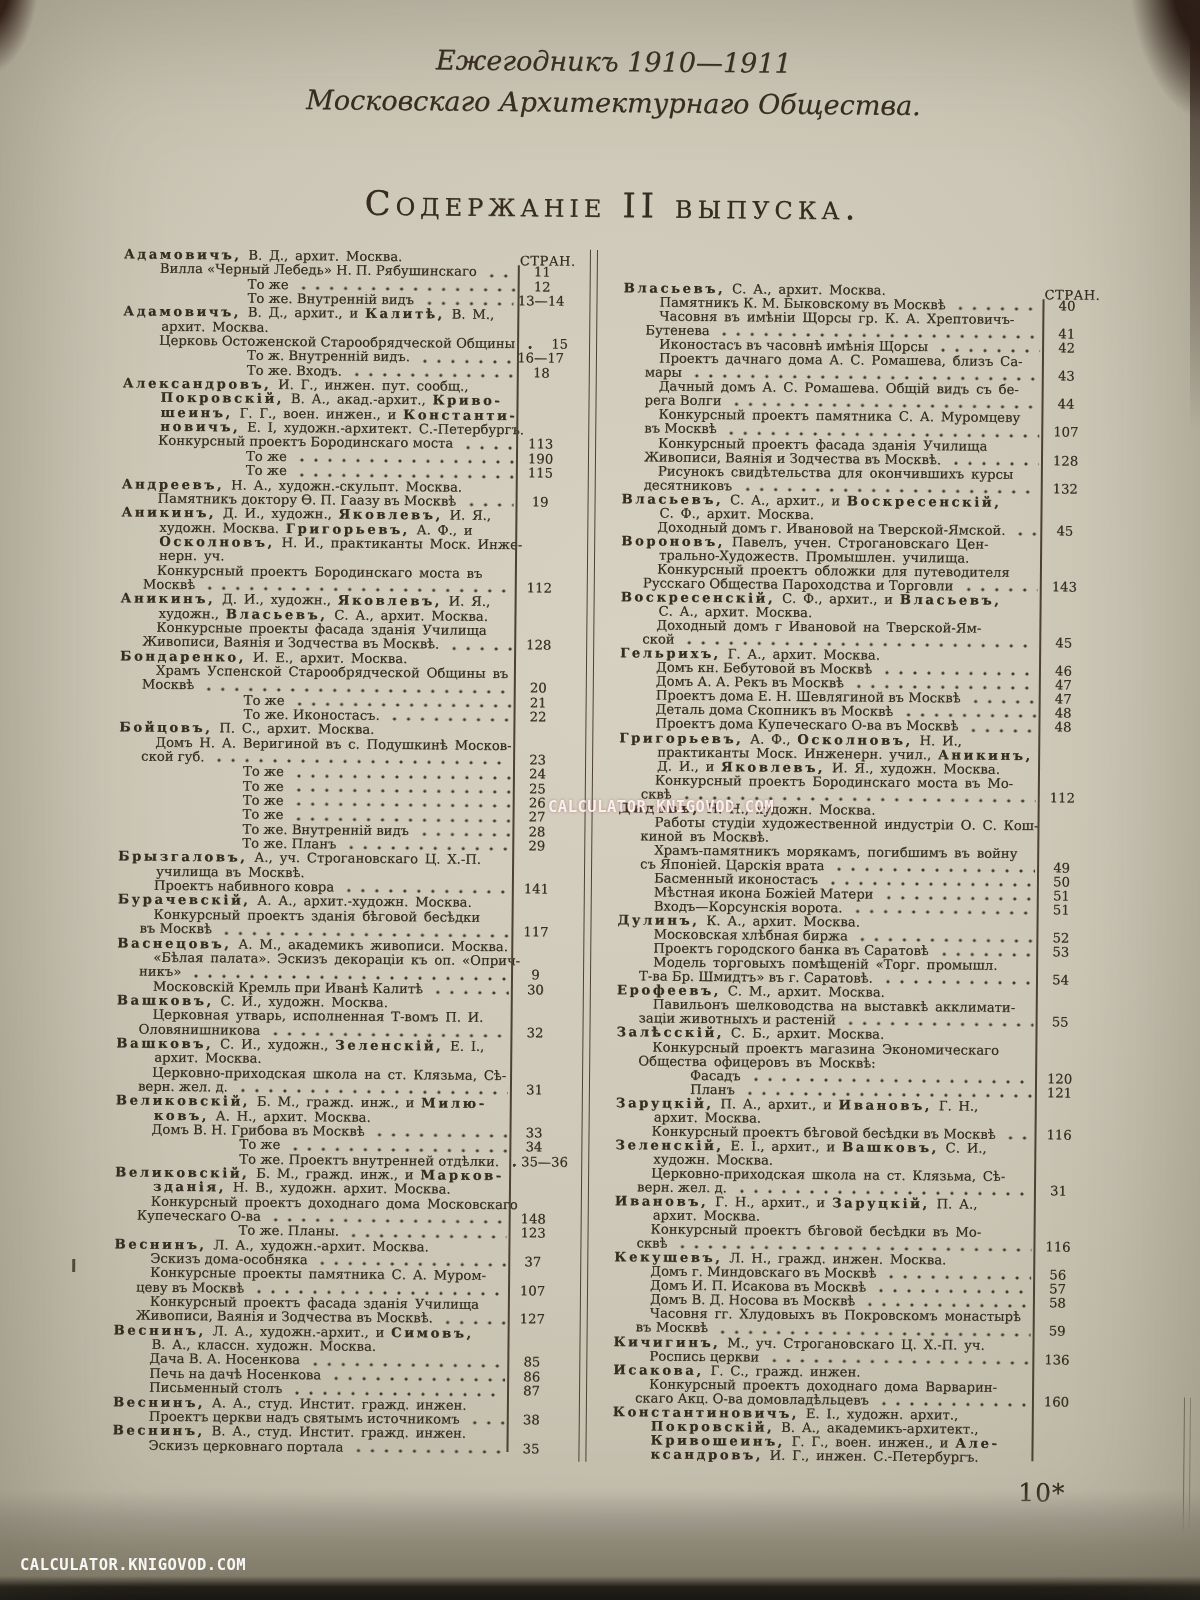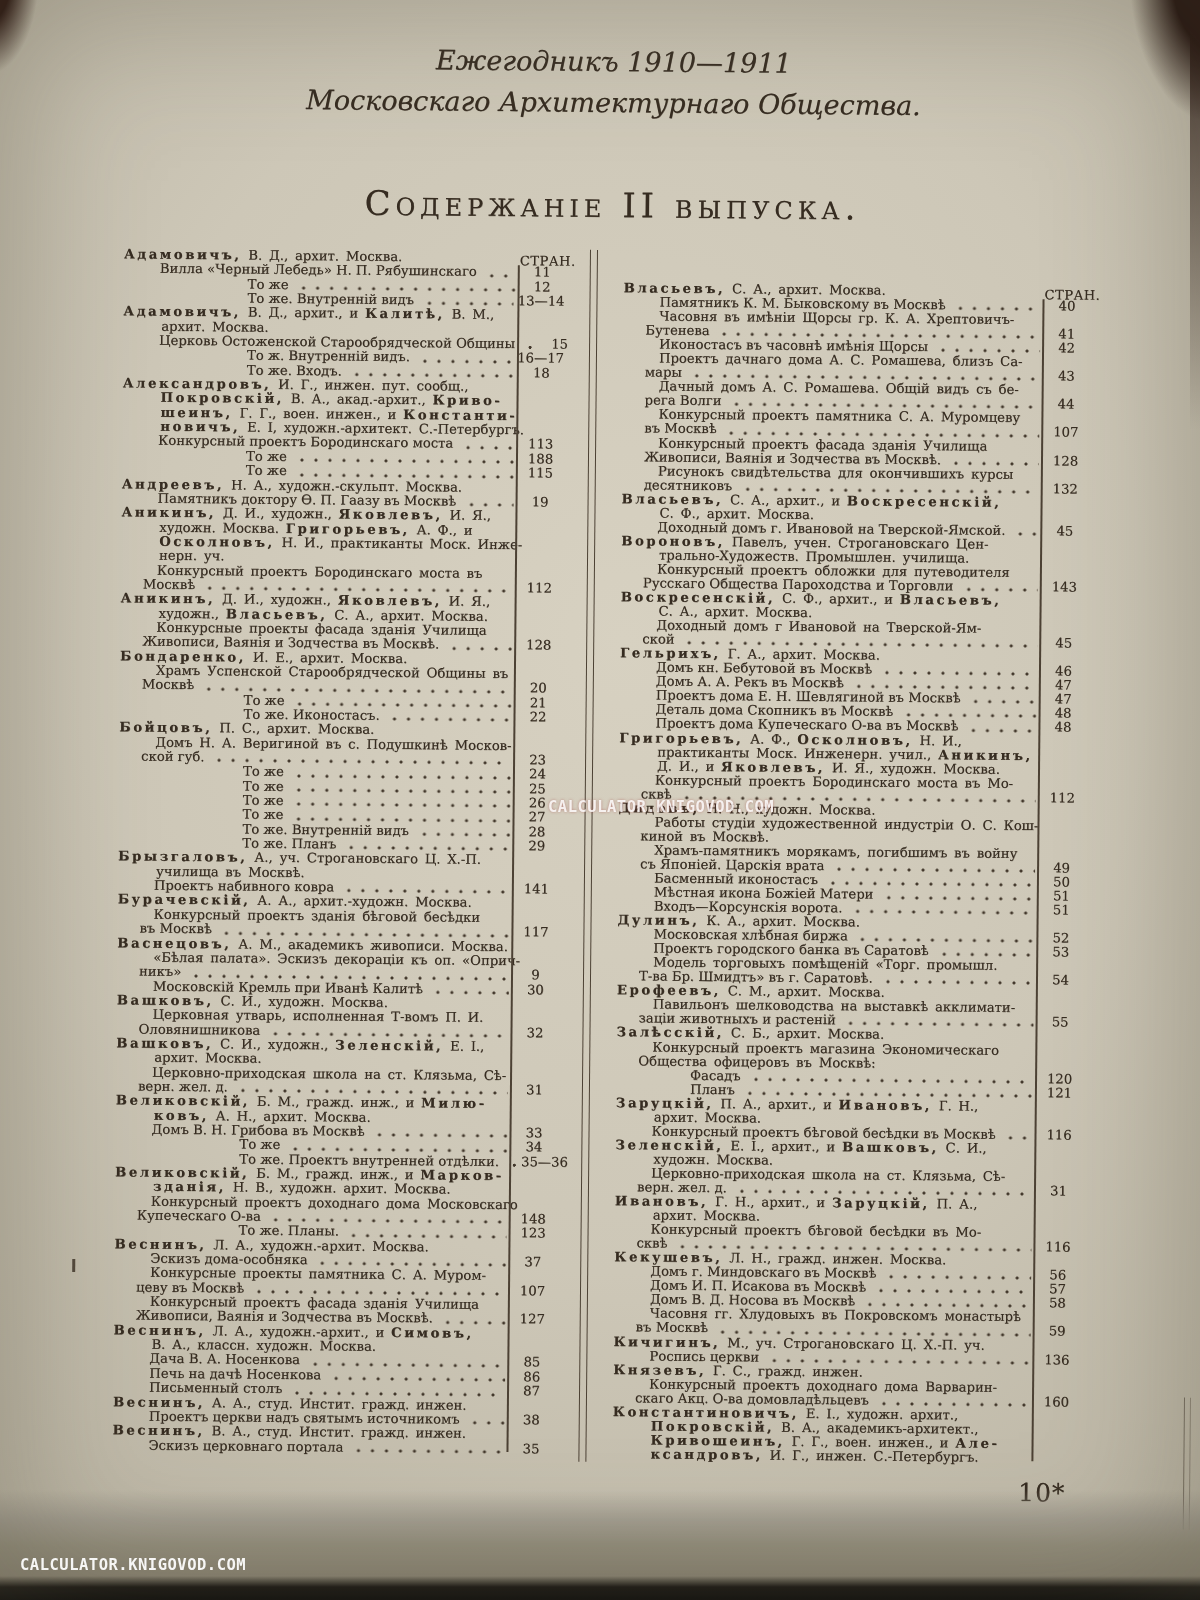--- a/index.html
+++ b/index.html
@@ -151,21 +151,21 @@
           <span class="pg"></span>
         </div>
         <div class="line k-w">
           <span class="txt"><span>Конкурсный проектъ Бородинскаго моста</span></span>
           <span class="dots"></span>
           <span class="pg">113</span>
         </div>
         <div class="line k-s">
           <span class="txt"><span>То же</span></span>
           <span class="dots"></span>
-          <span class="pg">188</span>
+          <span class="pg">190</span>
         </div>
         <div class="line k-s">
           <span class="txt"><span>То же</span></span>
           <span class="dots"></span>
           <span class="pg">115</span>
         </div>
         <div class="line k-a nop">
           <span class="txt"><span class="sp">Андреевъ,</span><span> Н. А., художн.-скульпт. Москва.</span></span>
           <span class="fill"></span>
           <span class="pg"></span>
@@ -889,21 +889,21 @@
           <span class="txt"><span class="sp">Кичигинъ,</span><span> М., уч. Строгановскаго Ц. Х.-П. уч.</span></span>
           <span class="fill"></span>
           <span class="pg"></span>
         </div>
         <div class="line k-w">
           <span class="txt"><span>Роспись церкви</span></span>
           <span class="dots"></span>
           <span class="pg">136</span>
         </div>
         <div class="line k-a nop">
-          <span class="txt"><span class="sp">Князевъ,</span><span> Г. С., гражд. инжен.</span></span>
+          <span class="txt"><span class="sp">Исакова,</span><span> Г. С., гражд. инжен.</span></span>
           <span class="fill"></span>
           <span class="pg"></span>
         </div>
         <div class="line k-w nop">
           <span class="txt"><span>Конкурсный проектъ доходнаго дома Варварин-</span></span>
           <span class="fill"></span>
           <span class="pg"></span>
         </div>
         <div class="line k-wc">
           <span class="txt"><span>скаго Акц. О-ва домовладѣльцевъ</span></span>

